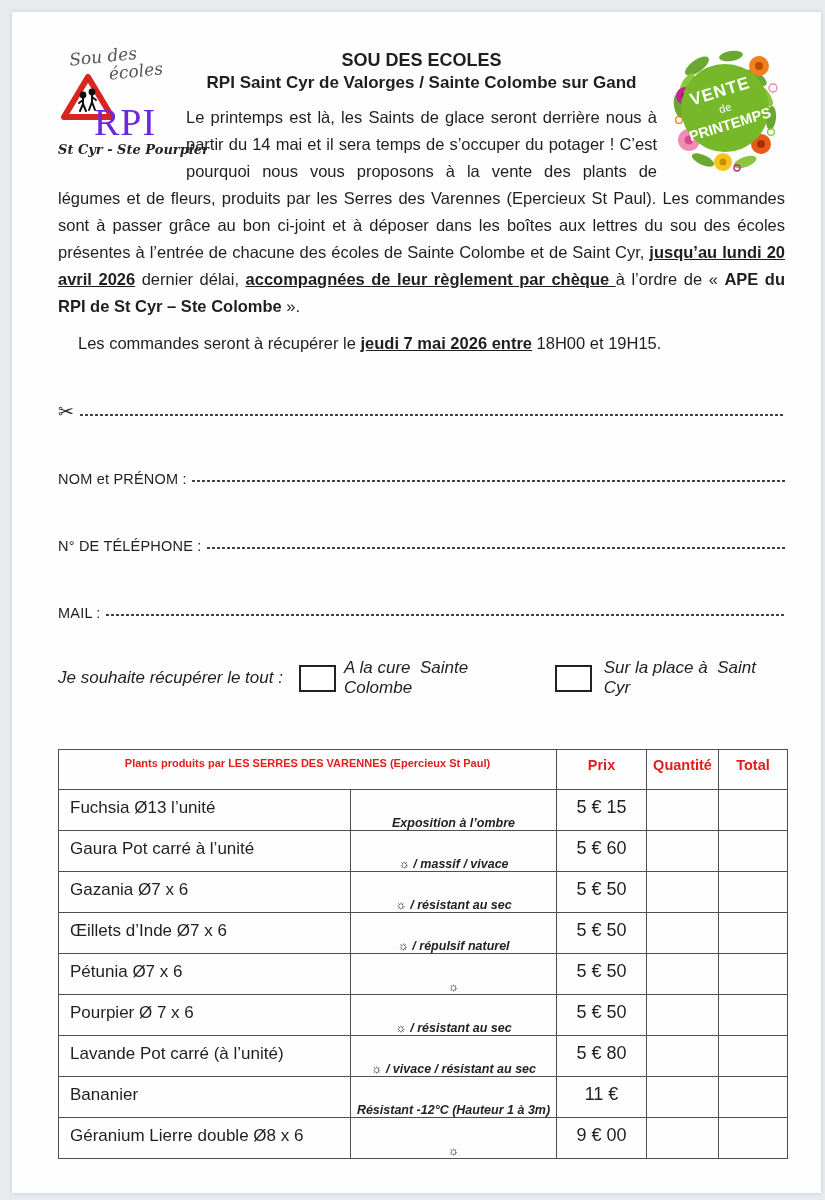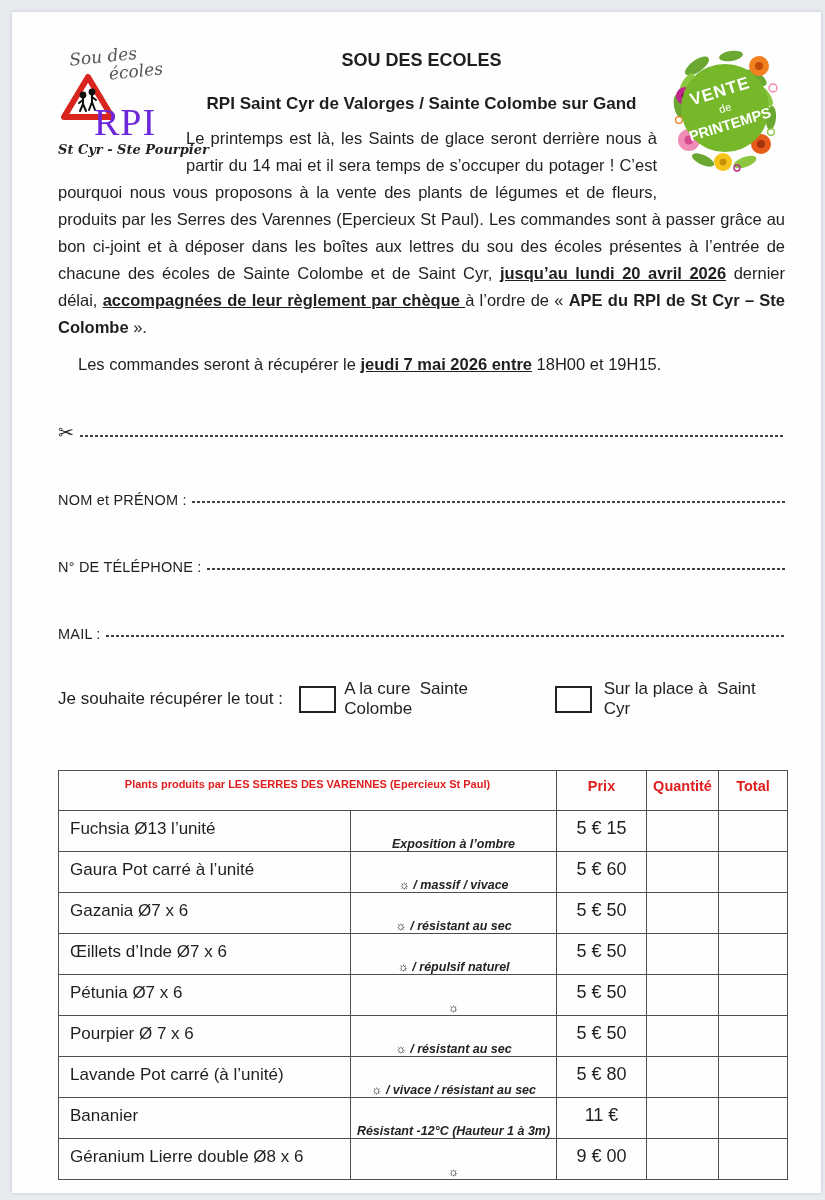--- a/index.html
+++ b/index.html
@@ -37,40 +37,40 @@
     font-size:38px; letter-spacing:1px; color:#6d28d9; line-height:40px;
   }
   .logo-caption {
     position:absolute; left:0px; top:92px; width:122px; text-align:center;
     font-family:"DejaVu Serif", serif; font-style:italic; font-weight:bold;
     font-size:13px; color:#222; white-space:nowrap;
   }
   .badge { float:right; width:118px; height:132px; margin:-6px 0 6px 10px; }
 
   .title   { text-align:center; font-weight:bold; font-size:18px; margin-top:10px; }
-  .subtitle{ text-align:center; font-weight:bold; font-size:17px; margin-top:23px; }
+  .subtitle{ text-align:center; font-weight:bold; font-size:17px; margin-top:2px; }
   .intro {
     margin-top:11px; font-size:16.5px; line-height:27px; text-align:justify;
   }
   .bu { font-weight:bold; text-decoration:underline; }
   .b  { font-weight:bold; }
   .p2 { clear:none; margin:14px 0 0 20px; font-size:16.5px; }
 
   
   .cutline { margin-top:51px; display:flex; align-items:center; clear:both; }
   .scissors { font-size:19px; line-height:16px; margin-right:5px; color:#222; }
   .dots {
     flex:1; height:9px; align-self:center;
     background:radial-gradient(circle, #3c3c3c 1.1px, transparent 1.5px) left bottom / 5px 4px repeat-x;
   }
   .field { display:flex; align-items:flex-end; margin-top:51px; }
   .field-label { font-size:14.5px; letter-spacing:.2px; white-space:nowrap; padding-right:4px; }
   .field .dots { margin-bottom:2px; }
 
-  .pickup { margin-top:37px; display:flex; align-items:center; font-size:17px; }
+  .pickup { margin-top:37px; display:flex; align-items:center; font-size:17px;font-style:italic; }
   .pickup-label { white-space:pre-wrap; }
   .checkbox {
     display:inline-block; width:37px; height:27px;
     border:2px solid #222; background:#fff; flex:0 0 auto;
   }
   .cb1 { margin:0 8px 0 14px; }
   .cb2 { margin:0 12px 0 16px; }
   .option { white-space:pre-wrap; }
 
   

